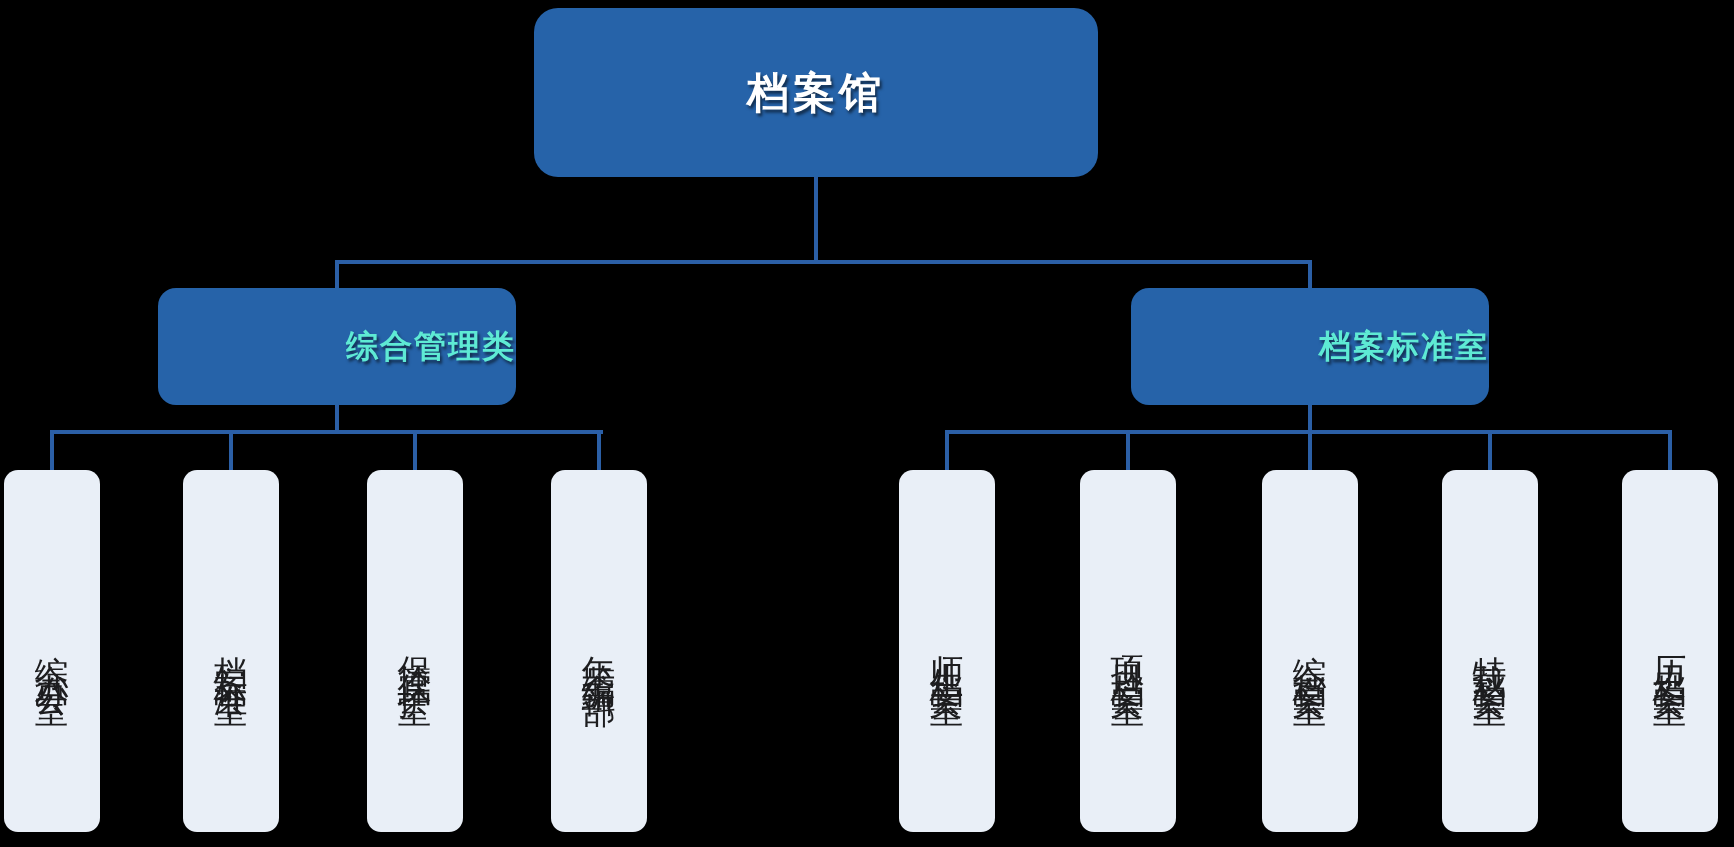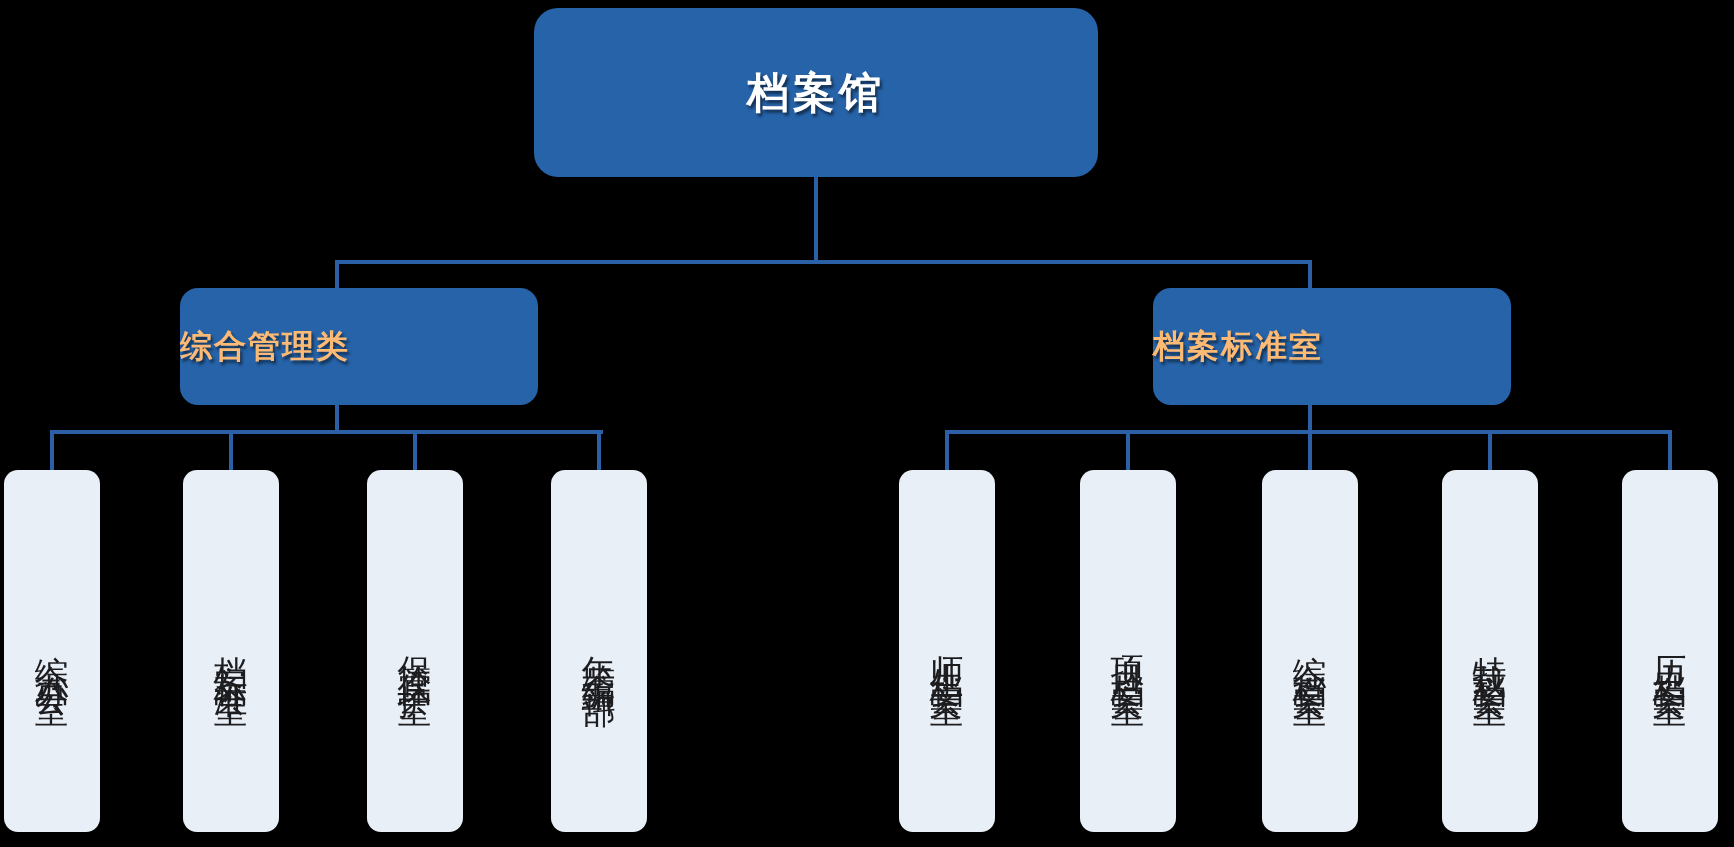--- a/index.html
+++ b/index.html
@@ -38,27 +38,26 @@
   }
   
   .box-group {
     position: absolute;
     top: 288px;
     width: 358px; height: 117px;
     background: #2663A9;
     border-radius: 18px;
     display: flex;
     align-items: center;
-    justify-content: flex-start;
-    color: #fdba74;
+    justify-content: flex-end;
+    color: #5eead4;
     font-size: 32px;
     font-weight: bold;
     letter-spacing: 2px;
     text-shadow: 2px 3px 3px rgba(0,0,0,0.55);
-    margin-left: 22px;
   }
   .box-group.g0 { left: 158px; }
   .box-group.g1 { left: 1131px; }
   
   .box-leaf {
     position: absolute;
     top: 470px;
     width: 96px; height: 362px;
     background: #E9EFF7;
     border-radius: 14px;

